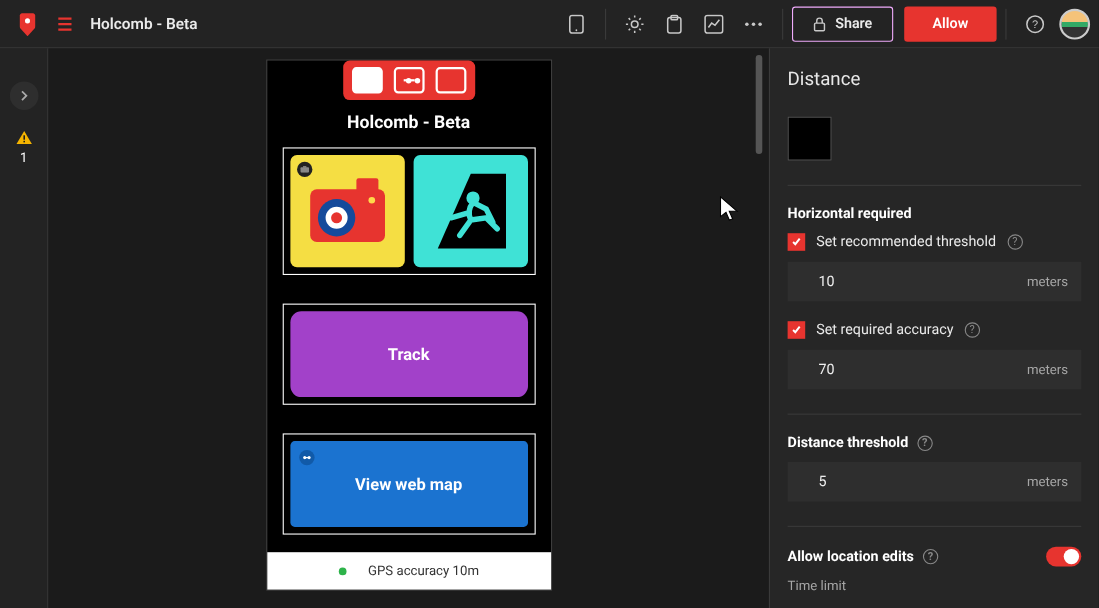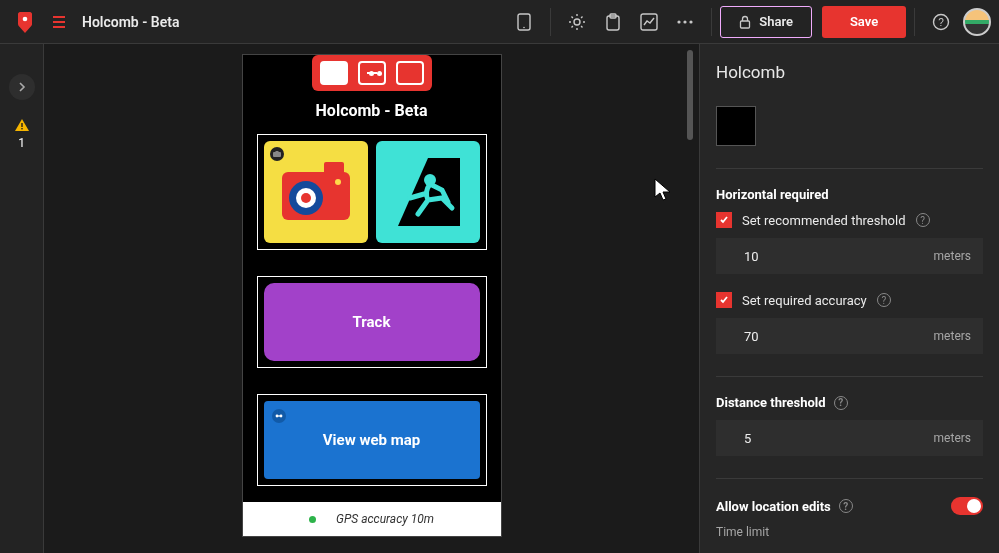--- a/index.html
+++ b/index.html
@@ -113,21 +113,21 @@
   .tile .dot{position:absolute;left:6px;top:6px;width:14px;height:14px;border-radius:50%;background:#222;display:flex;align-items:center;justify-content:center;}
   .cam-tile{background:#f5de43;}
   .climb-tile{background:#3fe2d6;}
 
   .big-btn{width:100%;border:1px solid #fff;padding:6px;margin-bottom:26px;}
   .big-btn-inner{width:100%;height:78px;border-radius:4px;display:flex;align-items:center;justify-content:center;color:#fff;font-weight:700;font-size:15px;position:relative;}
   .track .big-btn-inner{background:#a241c9;border-radius:10px;}
   .webmap .big-btn-inner{background:#1b73d0;}
   .webmap .dot{position:absolute;left:8px;top:8px;width:14px;height:14px;border-radius:50%;background:#115aa8;display:flex;align-items:center;justify-content:center;}
 
-  .footer{background:#fff;color:#333;height:34px;display:flex;align-items:center;justify-content:center;font-size:12px;gap:20px;font-style:italic;}
+  .footer{background:#fff;color:#333;height:34px;display:flex;align-items:center;justify-content:center;font-size:12px;gap:20px;}
   .footer .gdot{width:7px;height:7px;border-radius:50%;background:#2db34a;}
 
   
   .cursor{position:absolute;left:610px;top:134px;pointer-events:none;}
 
   svg{display:block;}
 </style>
 </head>
 <body>
 
@@ -183,21 +183,21 @@
   <div class="btn btn-outline" style="margin-right:10px;">
     <span class="icon-pad">
       <svg width="12" height="14" viewBox="0 0 12 14">
           <rect x="1.5" y="6" width="9" height="7" rx="1" fill="none" stroke="#c8c8c8" stroke-width="1.3"></rect>
           <path d="M3.5 6V4a2.5 2.5 0 015 0v2" fill="none" stroke="#c8c8c8" stroke-width="1.3"></path>
         </svg>
     </span>
     <span>Share</span>
   </div>
   <div class="btn btn-red">
-    <span>Save</span>
+    <span>Allow</span>
   </div>
   <div class="vr"></div>
   <div class="ticon">
     <svg width="18" height="18" viewBox="0 0 18 18">
         <circle cx="9" cy="9" r="7.5" fill="none" stroke="#c8c8c8" stroke-width="1.4"></circle>
         <text x="9" y="12.5" text-anchor="middle" fill="#c8c8c8" font-size="10" font-family="Arial">?</text>
       </svg>
   </div>
   <div class="avatar"></div>
 </div>
@@ -285,21 +285,21 @@
   </div>
 
   <div class="cursor">
     <svg width="18" height="24" viewBox="0 0 18 24">
         <path d="M1 1l0 18 5-4 3 7 3-1-3-7 7 0Z" fill="#fff" stroke="#000" stroke-width="1"></path>
       </svg>
   </div>
 </div>
 
 <div class="rightpanel">
-  <div class="rp-title">Holcomb</div>
+  <div class="rp-title">Distance</div>
 
   <div class="color-swatch"></div>
 
   <div class="rp-sep"></div>
 
   <div class="rp-label">Horizontal required</div>
 
   <div class="chk-row">
     <div class="chk">
       <svg width="10" height="10" viewBox="0 0 10 10">

